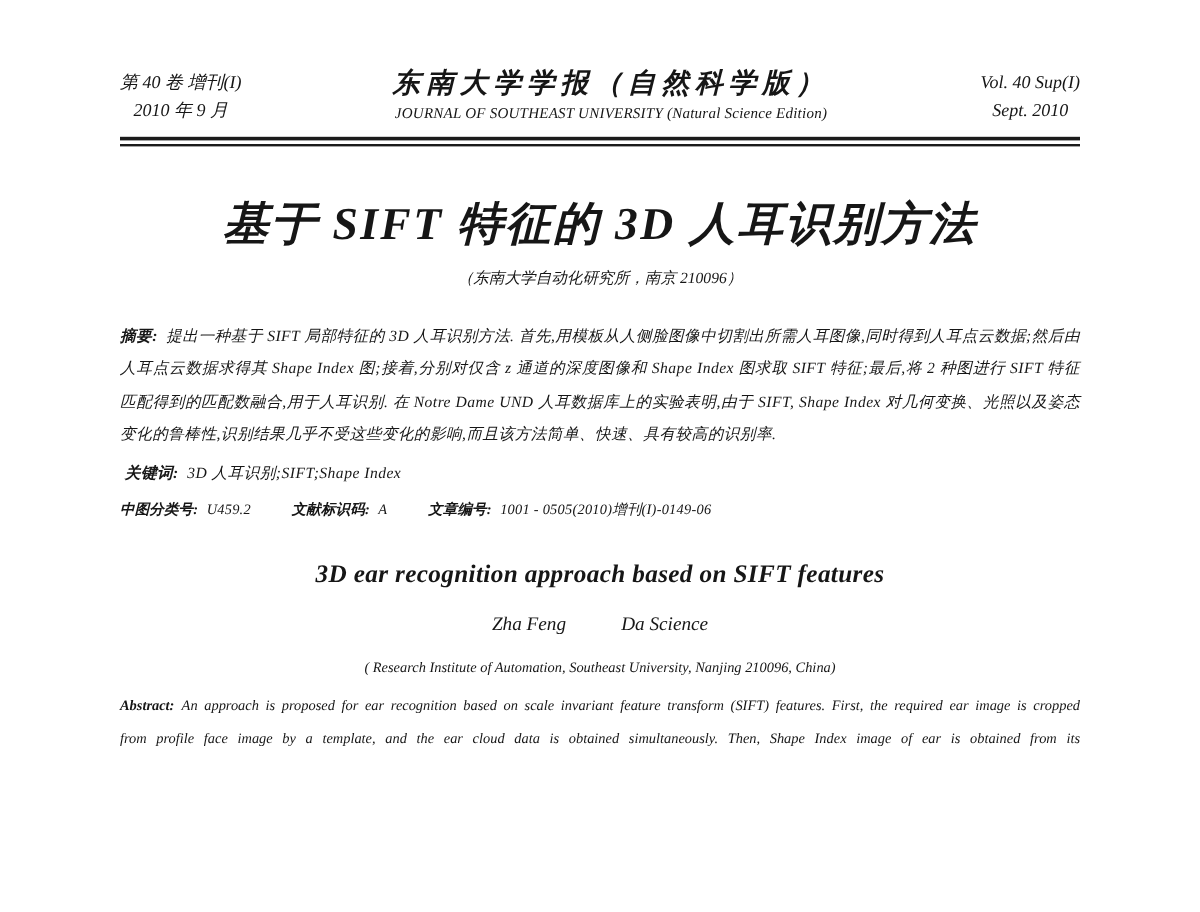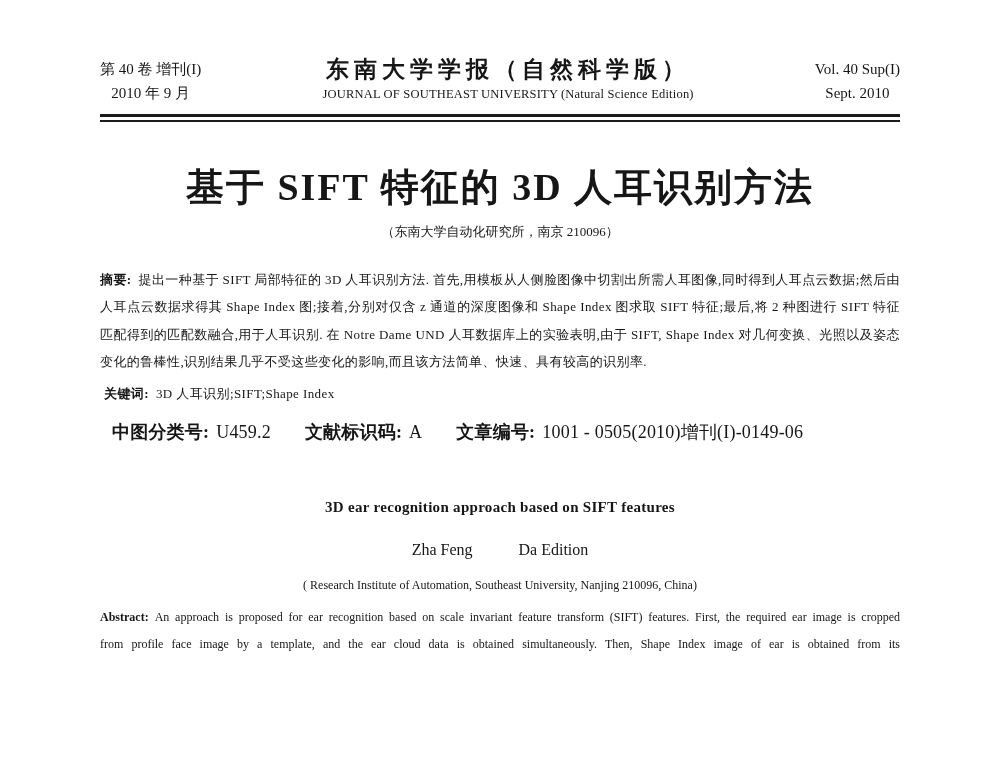--- a/index.html
+++ b/index.html
@@ -1,47 +1,47 @@
 <!DOCTYPE html>
 <html><head>
 <meta charset="utf-8">
 <style>
   html, body { margin: 0; padding: 0; }
   body {
     width: 1000px; height: 760px; overflow: hidden;
     background: #ffffff; color: #161616;
     font-family: "Liberation Serif", "DejaVu Serif", serif;
   }
-  .page { box-sizing: border-box; width: 1000px; height: 672px; padding: 56px 100px 0; }
+  .page { box-sizing: border-box; width: 1000px; height: 672px; padding: 56px 100px 0; font-style: italic; }
 
   
   .masthead { display: flex; justify-content: space-between; align-items: center; }
   .mh-col { text-align: center; white-space: nowrap; }
   .mh-side { font-size: 15px; line-height: 24px; }
   .jname-zh { font-size: 23px; font-weight: bold; letter-spacing: 5px; line-height: 28px; }
   .jname-en { font-size: 12.5px; line-height: 21px; letter-spacing: 0.2px; }
   .rule { margin-top: 9px; height: 3px; border-top: 3px solid #1b1b1b; border-bottom: 2px solid #1b1b1b; }
 
   
   .title-zh { margin: 46px 0 0; text-align: center; font-size: 38px; font-weight: bold;
               letter-spacing: 2px; line-height: 38px; }
   .authors-zh { margin-top: 32px; text-align: center; font-size: 17px; line-height: 24px; }
   .authors-zh span + span { margin-left: 52px; }
   .affil-zh { margin-top: 17px; text-align: center; font-size: 13px; line-height: 18px; }
 
   .abstract-zh { margin: 25px 0 0; font-size: 13px; line-height: 27.4px;
                  text-align: justify; letter-spacing: 0.4px; }
   .abstract-zh b, .keywords b, .meta-line b { margin-right: 7px; }
   .keywords  { margin: 4px; font-size: 13px; line-height: 27.4px; letter-spacing: 0.4px; }
-  .meta-line { margin: 12px; font-size: 18px; line-height: 27.4px; letter-spacing: 0.2px; }
+  .meta-line { margin: 0; font-size: 12px; line-height: 27.4px; letter-spacing: 0.2px; }
   .meta-group { margin-right: 34px; }
   .meta-group:last-child { margin-right: 0; }
 
   
-  .title-en { margin: 48px 0 0; text-align: center; font-size: 15px; font-weight: bold;
+  .title-en { margin: 27px 0 0; text-align: center; font-size: 21px; font-weight: bold;
               line-height: 27px; letter-spacing: 0.3px; }
   .authors-en { margin-top: 18px; text-align: center; font-size: 16px; line-height: 22px; }
   .authors-en span + span { margin-left: 46px; }
   .affil-en { margin-top: 16px; text-align: center; font-size: 12px; line-height: 17px; }
   .abstract-en { margin: 10px 0 0; font-size: 12px; line-height: 27px;
                  text-align: justify; text-align-last: justify; word-spacing: 1.5px; }
   .abstract-en b { margin-right: 6px; }
 </style>
 </head>
 <body>
@@ -71,20 +71,20 @@
 
   <p class="abstract-zh"><b>摘要:</b><span>提出一种基于 SIFT 局部特征的 3D 人耳识别方法. 首先,用模板从人侧脸图像中切割出所需人耳图像,同时得到人耳点云数据;然后由人耳点云数据求得其 Shape Index 图;接着,分别对仅含 z 通道的深度图像和 Shape Index 图求取 SIFT 特征;最后,将 2 种图进行 SIFT 特征匹配得到的匹配数融合,用于人耳识别. 在 Notre Dame UND 人耳数据库上的实验表明,由于 SIFT, Shape Index 对几何变换、光照以及姿态变化的鲁棒性,识别结果几乎不受这些变化的影响,而且该方法简单、快速、具有较高的识别率.</span></p>
 
   <p class="keywords"><b>关键词:</b><span>3D 人耳识别;SIFT;Shape Index</span></p>
 
   <p class="meta-line"><span class="meta-group"><b>中图分类号:</b><span>U459.2</span></span><span class="meta-group"><b>文献标识码:</b><span>A</span></span><span class="meta-group"><b>文章编号:</b><span>1001 - 0505(2010)增刊(I)-0149-06</span></span></p>
 
   <h2 class="title-en">3D ear recognition approach based on SIFT features</h2>
 
   <div class="authors-en">
-    <span>Zha Feng</span><span>Da Edition</span>
+    <span>Zha Feng</span><span>Da Science</span>
   </div>
 
   <div class="affil-en">( Research Institute of Automation, Southeast University, Nanjing 210096, China)</div>
 
   <p class="abstract-en"><b>Abstract:</b><span>An approach is proposed for ear recognition based on scale invariant feature transform (SIFT) features. First, the required ear image is cropped from profile face image by a template, and the ear cloud data is obtained simultaneously. Then, Shape Index image of ear is obtained from its</span></p>
 
 </div>
 
 </body></html>

